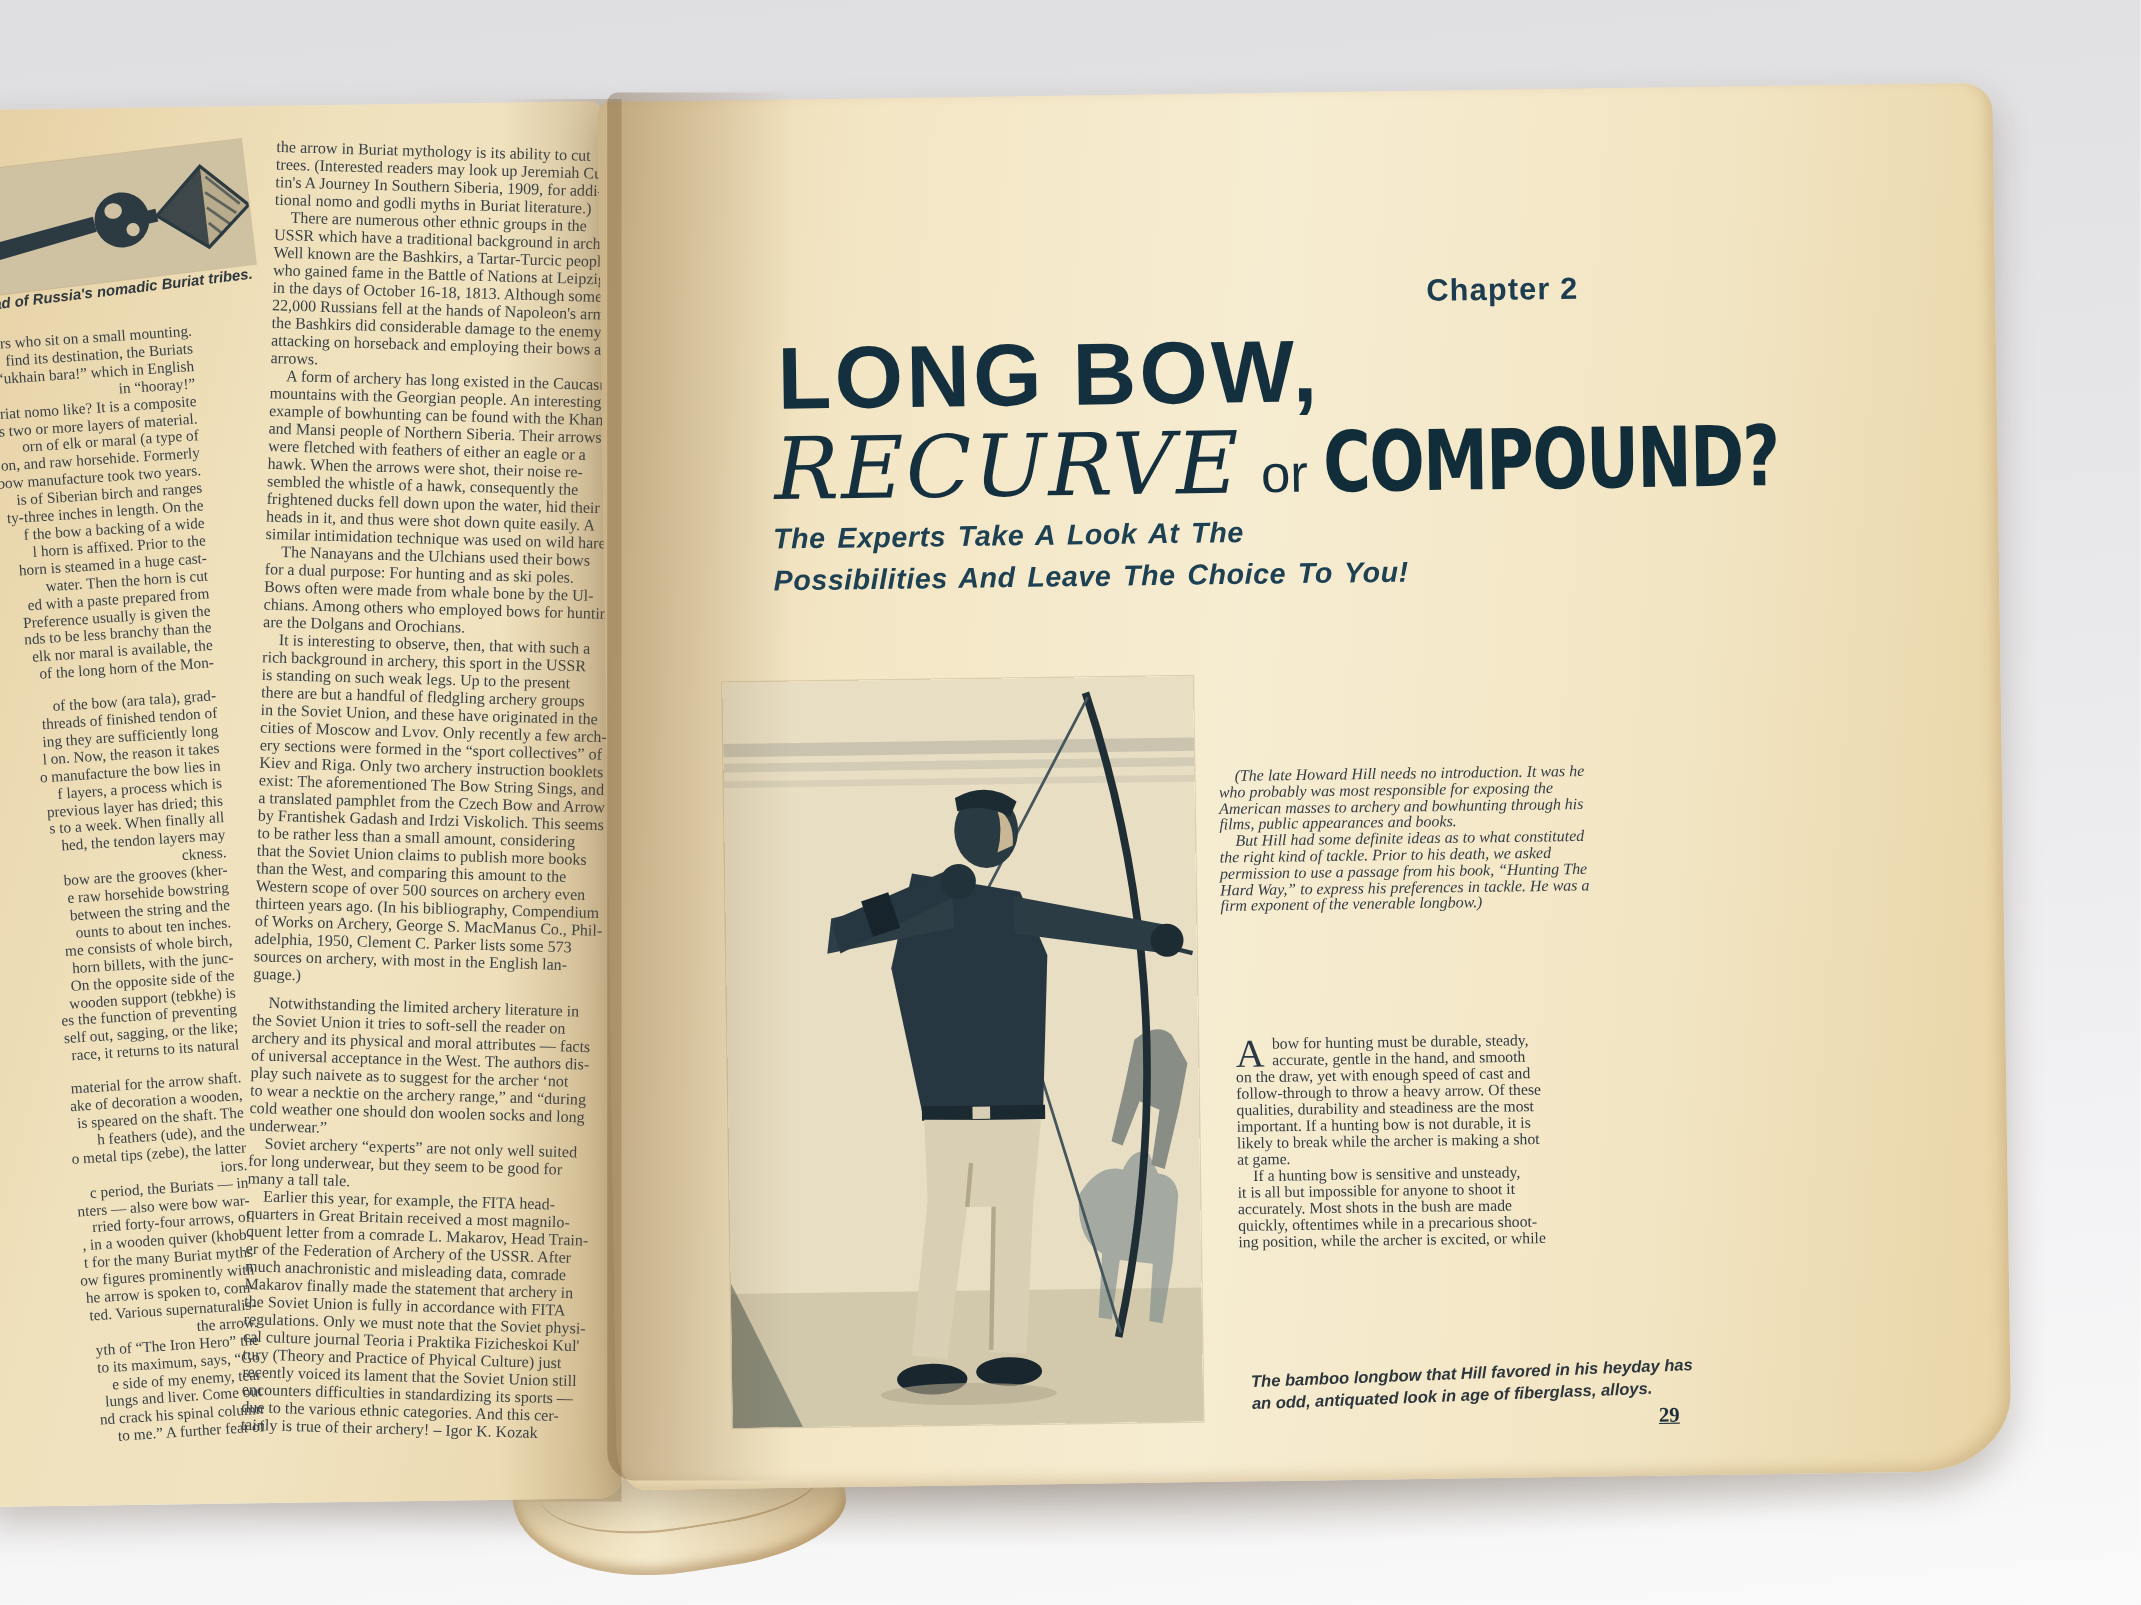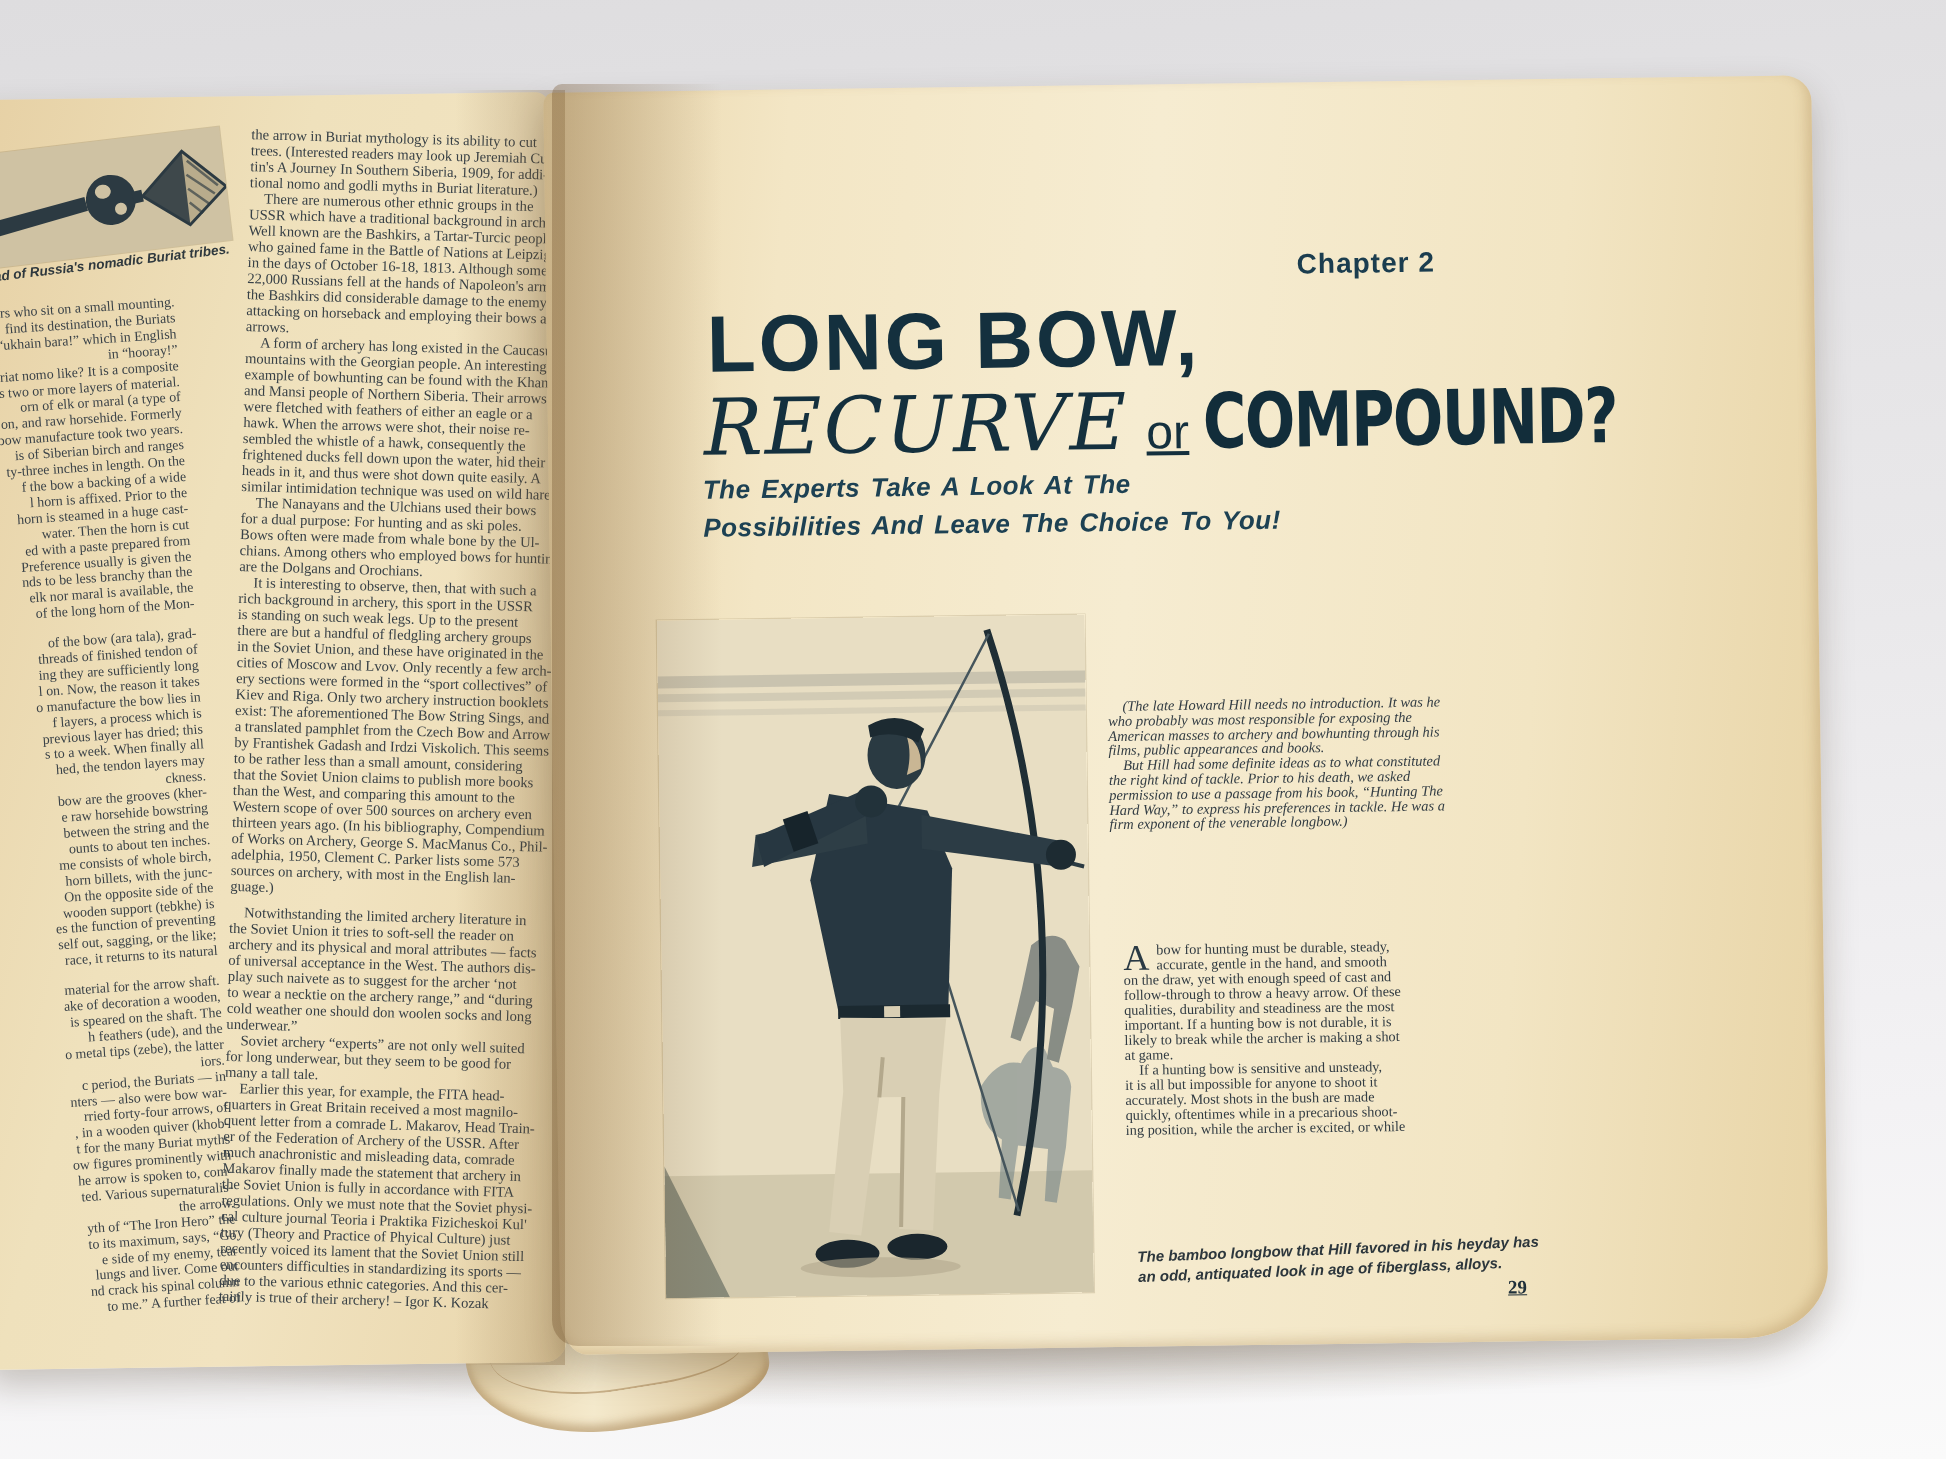--- a/index.html
+++ b/index.html
@@ -47,21 +47,21 @@
   .ln{white-space:pre;}
   .col1 .gap{height:14px;}
   .col2 .gap{height:10px;}
   
   .chapter{left:751px;top:168px;font:700 28px/1 "Liberation Sans",sans-serif;
     letter-spacing:1px;color:#1b3d4f;}
   .title1{left:160px;top:214px;font:700 80px/1 "Liberation Sans",sans-serif;
     letter-spacing:3px;color:#14303e;}
   .title2{left:156px;top:298px;display:flex;align-items:baseline;color:#14303e;}
   .t-recurve{font:italic 400 78px/1 "DejaVu Serif",serif;letter-spacing:2px;}
-  .t-or{font:400 48px/1 "Liberation Sans",sans-serif;margin:0 14px 16px 18px;text-decoration:underline;}
+  .t-or{font:400 48px/1 "Liberation Sans",sans-serif;margin:0 14px 16px 18px;}
   .t-compound{font:700 76px/1 "DejaVu Sans",sans-serif;display:inline-block;
     transform:scaleX(.78);transform-origin:left bottom;letter-spacing:-2px;color:#122d3a;}
   .sub{font:italic 700 26px/1 "Liberation Sans",sans-serif;letter-spacing:.5px;
     word-spacing:3px;color:#1d4153;white-space:pre;}
   .sub1{left:154px;top:386px;}
   .sub2{left:154px;top:424px;}
   .photo{left:106px;top:529px;width:428px;height:678px;overflow:hidden;
     box-shadow:0 0 0 1px rgba(120,100,60,.2);}
   .intro{left:556px;top:614px;width:392px;
     font:italic 14.5px/14.8px "Liberation Serif",serif;color:#333d44;}

